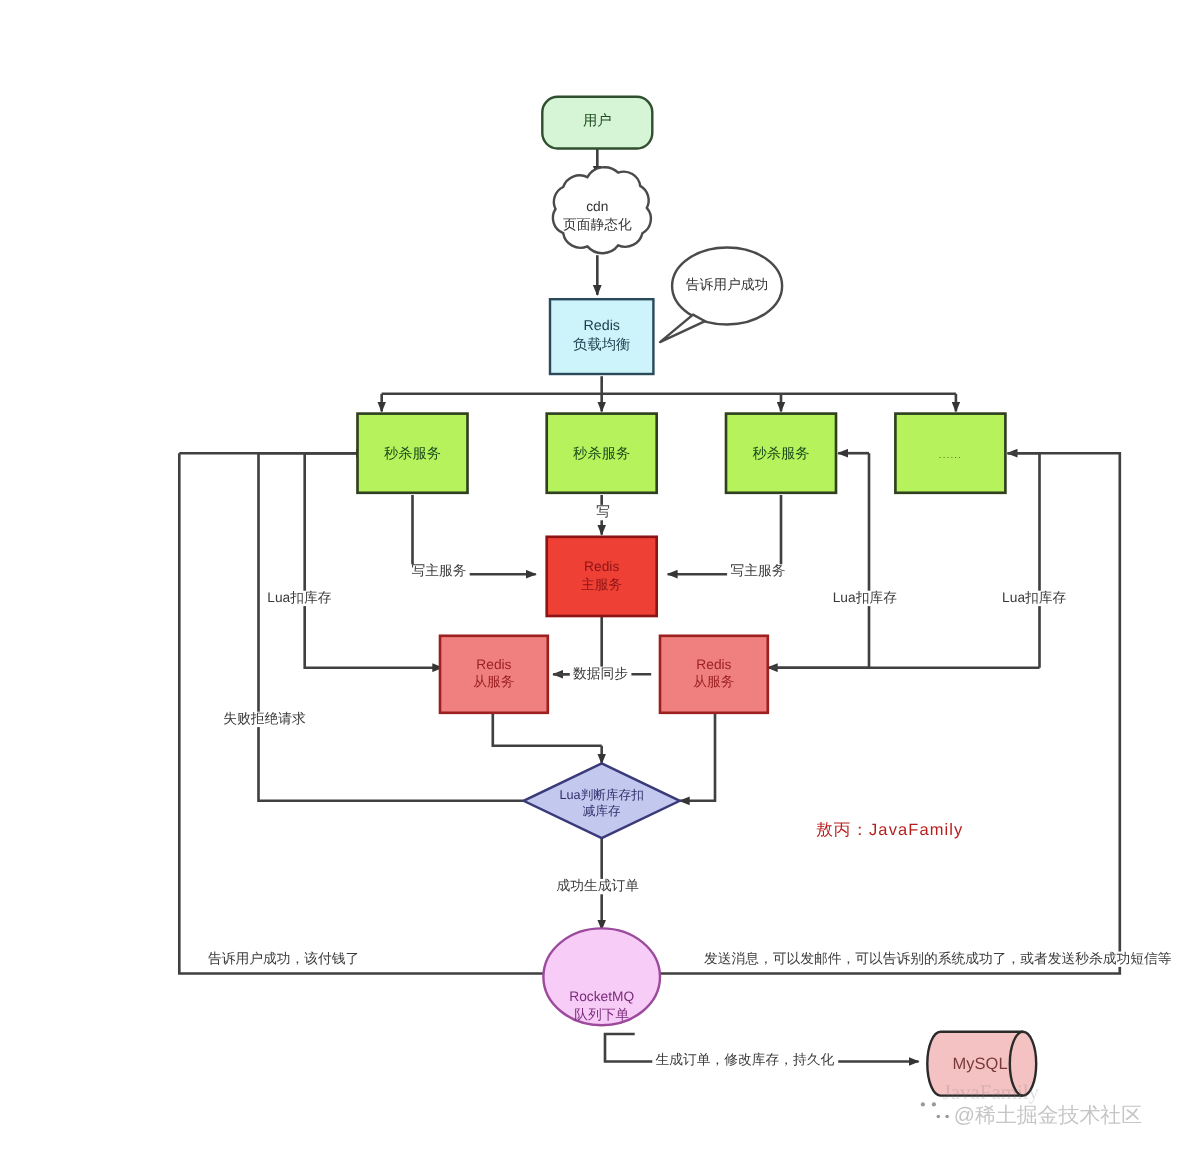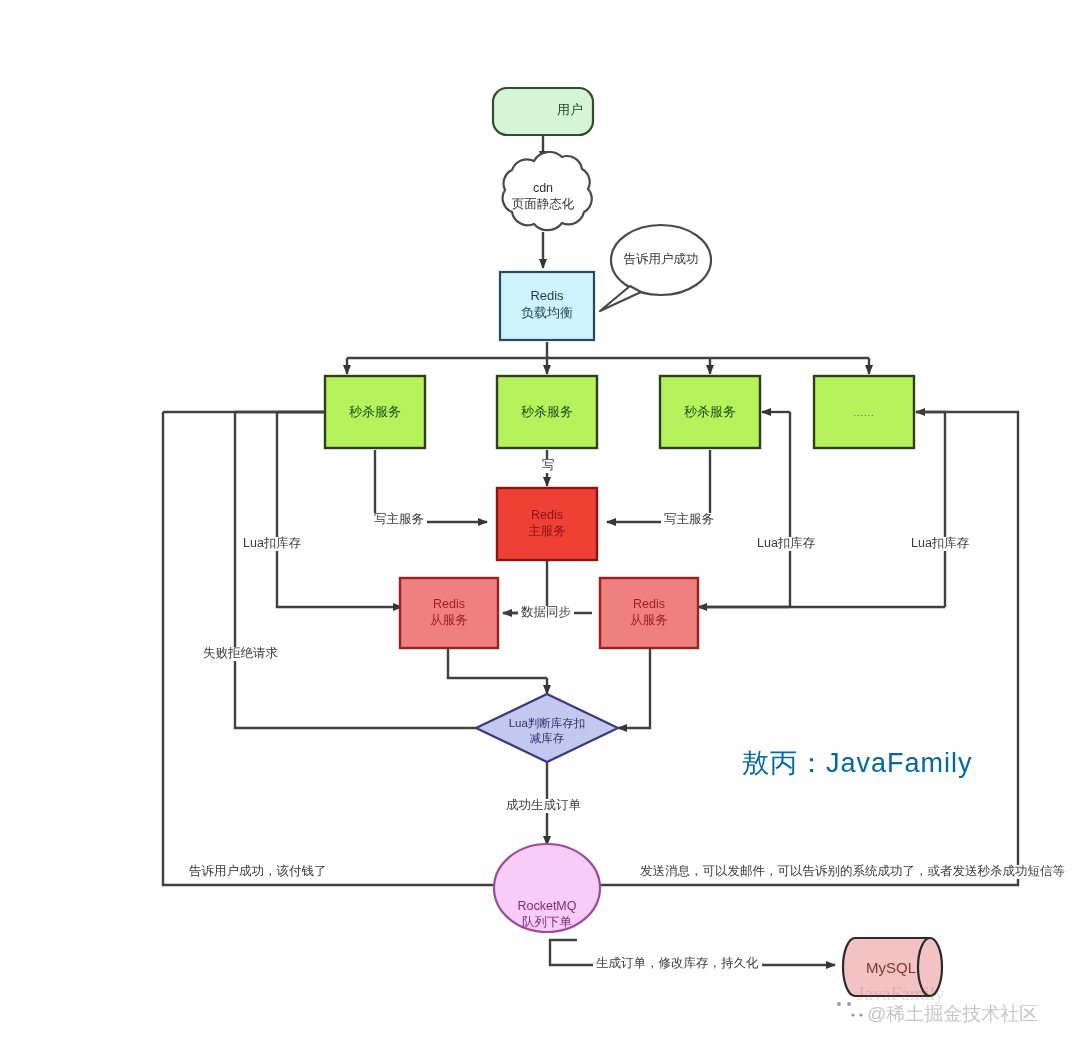--- a/index.html
+++ b/index.html
@@ -43,22 +43,22 @@
   .lbl-reds    { color: #9c2020; font-size: 12.5px; }
   .lbl-diamond { color: #2f2f6b; font-size: 11.5px; }
   .lbl-mq      { color: #7a2d7a; font-size: 12.5px; }
   .lbl-mysql   { color: #7a3a3a; font-size: 15px; }
   .lbl-dots    { color: #4a6a2a; font-size: 9px; letter-spacing: 1px; }
 
   #attribution {
     position: absolute;
     left: 742px;
     top: 745px;
-    font-size: 27px;
-    color: #0369a1;
+    font-size: 15px;
+    color: #b91c1c;
     letter-spacing: 1px;
     white-space: nowrap;
   }
   #watermark {
     position: absolute;
     left: 845px;
     top: 985px;
     width: 232px;
     height: 60px;
     pointer-events: none;
@@ -173,21 +173,21 @@
 
     <ellipse cx="547" cy="888" rx="53" ry="44" fill="#f7ccf7" stroke="#9c4a9c" stroke-width="2.2"></ellipse>
 
     <g>
       <path d="M855,938 L930,938 A12,29 0 0 1 930,996 L855,996 A12,29 0 0 1 855,938 z" fill="#f4c2c2" stroke="#2a2a2a" stroke-width="2.2"></path>
       <path d="M930,938 A12,29 0 0 0 930,996" fill="none" stroke="#2a2a2a" stroke-width="2.2"></path>
     </g>
   </g>
 </svg>
 
-<div class="node-label lbl-green" style="left:493px; top:102px; width:100px;margin-left:27px;">用户</div>
+<div class="node-label lbl-green" style="left:493px; top:102px; width:100px;">用户</div>
 
 <div class="node-label" style="left:493px; top:180px; width:100px;">
   <div class="lbl-plain">cdn</div>
   <div class="lbl-plain">页面静态化</div>
 </div>
 
 <div class="node-label" style="left:500px; top:288px; width:94px;">
   <div class="lbl-dark">Redis</div>
   <div class="lbl-dark">负载均衡</div>
 </div>

